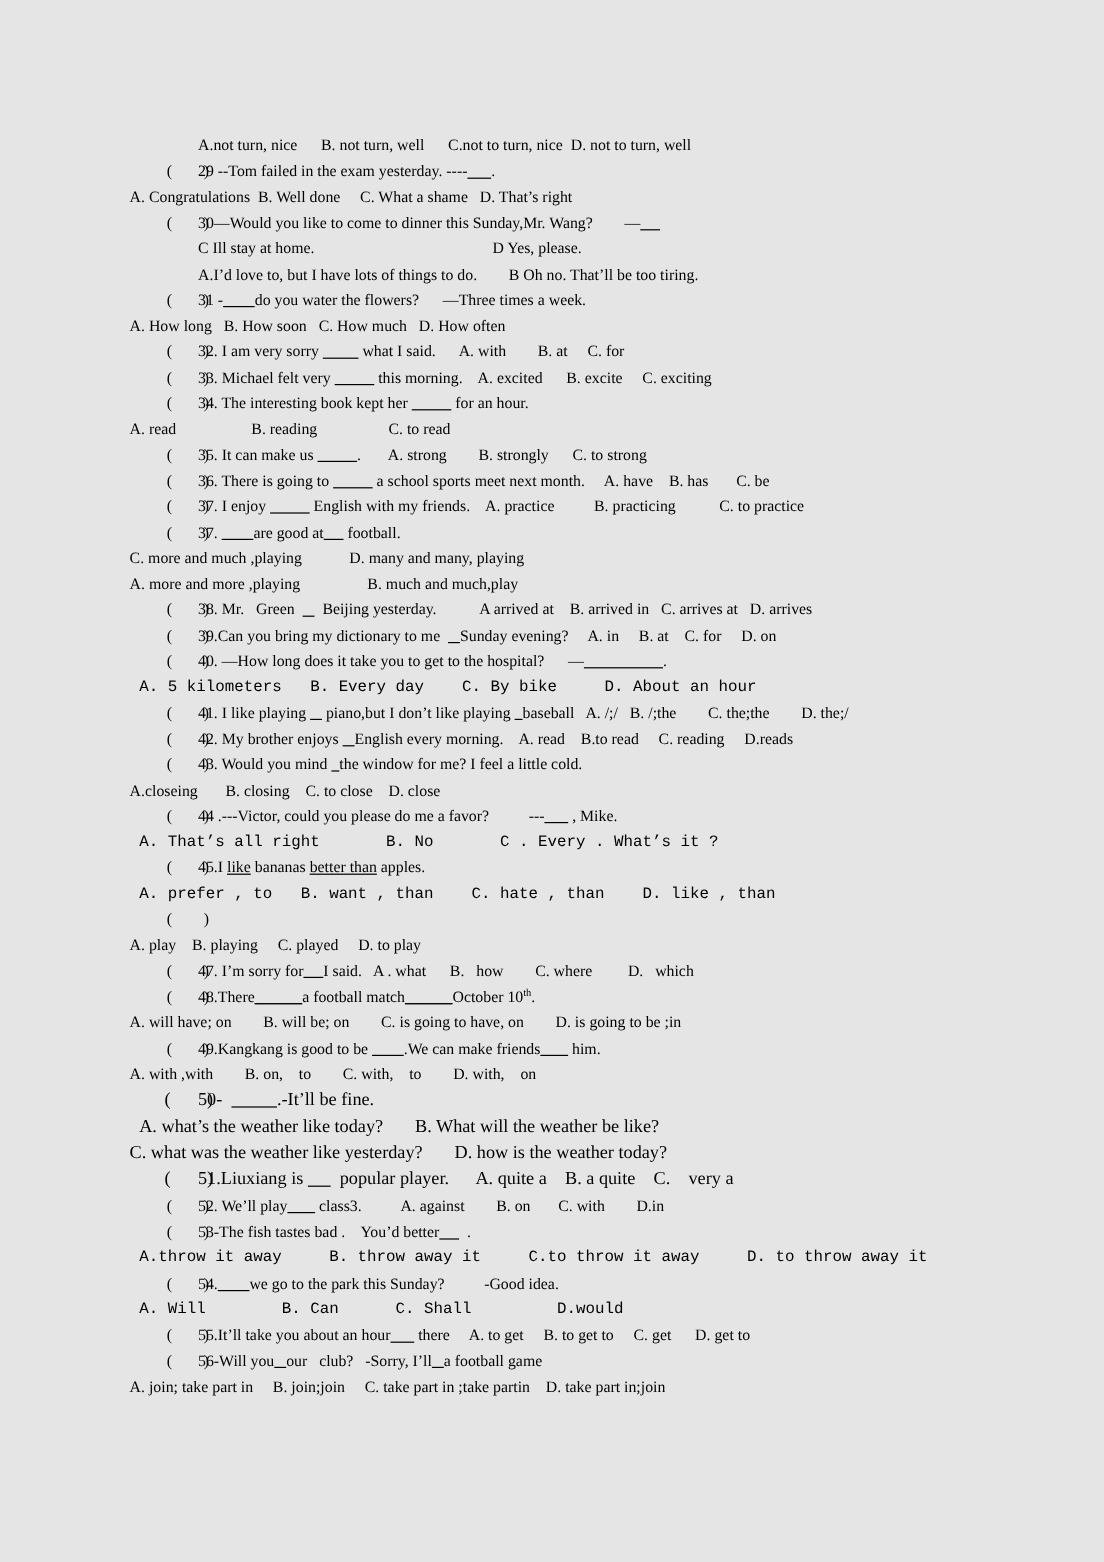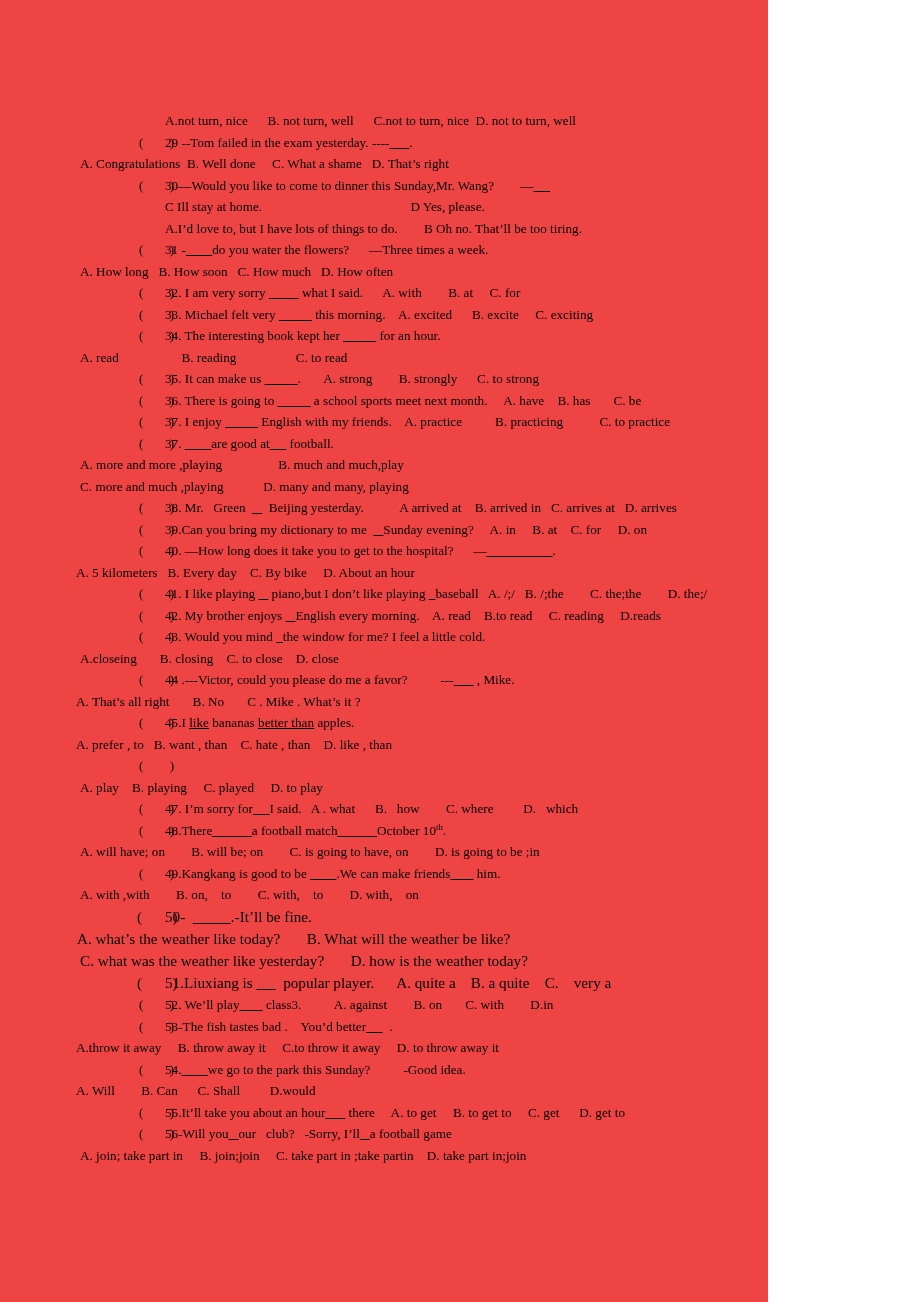--- a/index.html
+++ b/index.html
@@ -9,24 +9,24 @@
   }
   body {
     width: 920px;
     height: 1302px;
     font-family: "Liberation Serif", "DejaVu Serif", serif;
     color: #000000;
     -webkit-font-smoothing: antialiased;
   }
   .page {
     position: relative;
-    width: 768px;
+    width: 920px;
     height: 1302px;
     overflow: hidden;
-    background: #ef4444;
+    background: #e5e5e5;
   }
   .doc-body {
     position: absolute;
     left: 0;
     top: 110px;
     width: 920px;
   }
   
   .line {
     position: relative;
@@ -41,24 +41,24 @@
     line-height: 22.2px;
   }
   .marker {
     position: absolute;
     left: 139px;
     top: 0;
     width: 40px;
     white-space: pre;
   }
   .line.big .marker { left: 137px; }
-  .ind-1  { padding-left: 76px; }
+  .ind-1  { padding-left: 116px; font-family: Liberation Mono, monospace; }
   .ind-2  { padding-left: 165px; }
-  .ind-3  { padding-left: 80px; }
-  .ind-4  { padding-left: 77px; }
+  .ind-3  { padding-left: 108px; }
+  .ind-4  { padding-left: 116px; }
 
   .blank {
     text-decoration: underline;
     text-decoration-skip-ink: none;
     white-space: pre;
     margin-top: 19px;
   }
   .u { text-decoration: underline; text-decoration-skip-ink: none; text-align: center; }
   sup { font-size: 0.66em; vertical-align: super; line-height: 0; }
 </style>
@@ -76,32 +76,32 @@
       <div class="line"><span class="marker">(        )</span><span>31 -<span class="blank">        </span>do you water the flowers?      —Three times a week.</span></div>
       <div class="line ind-3"><span>A. How long   B. How soon   C. How much   D. How often</span></div>
       <div class="line"><span class="marker">(        )</span><span>32. I am very sorry <span class="blank">         </span> what I said.      A. with        B. at     C. for</span></div>
       <div class="line"><span class="marker">(        )</span><span>33. Michael felt very <span class="blank">          </span> this morning.    A. excited      B. excite     C. exciting</span></div>
       <div class="line"><span class="marker">(        )</span><span>34. The interesting book kept her <span class="blank">          </span> for an hour.</span></div>
       <div class="line ind-3"><span>A. read                   B. reading                  C. to read</span></div>
       <div class="line"><span class="marker">(        )</span><span>35. It can make us <span class="blank">          </span>.       A. strong        B. strongly      C. to strong</span></div>
       <div class="line"><span class="marker">(        )</span><span>36. There is going to <span class="blank">          </span> a school sports meet next month.     A. have    B. has       C. be</span></div>
       <div class="line"><span class="marker">(        )</span><span>37. I enjoy <span class="blank">          </span> English with my friends.    A. practice          B. practicing           C. to practice</span></div>
       <div class="line"><span class="marker">(        )</span><span>37. <span class="blank">        </span>are good at<span class="blank">     </span> football.</span></div>
+      <div class="line ind-3"><span>C. more and much ,playing            D. many and many, playing</span></div>
       <div class="line ind-3"><span>A. more and more ,playing                 B. much and much,play</span></div>
-      <div class="line ind-3"><span>C. more and much ,playing            D. many and many, playing</span></div>
       <div class="line"><span class="marker">(        )</span><span>38. Mr.   Green  <span class="blank">   </span>  Beijing yesterday.           A arrived at    B. arrived in   C. arrives at   D. arrives</span></div>
       <div class="line"><span class="marker">(        )</span><span>39.Can you bring my dictionary to me  <span class="blank">   </span>Sunday evening?     A. in     B. at    C. for     D. on</span></div>
       <div class="line"><span class="marker">(        )</span><span>40. —How long does it take you to get to the hospital?      —<span class="blank">                    </span>.</span></div>
       <div class="line ind-1"><span>A. 5 kilometers   B. Every day    C. By bike     D. About an hour</span></div>
       <div class="line"><span class="marker">(        )</span><span>41. I like playing <span class="blank">   </span> piano,but I don’t like playing <span class="blank">  </span>baseball   A. /;/   B. /;the        C. the;the        D. the;/</span></div>
       <div class="line"><span class="marker">(        )</span><span>42. My brother enjoys <span class="blank">   </span>English every morning.    A. read    B.to read     C. reading     D.reads</span></div>
       <div class="line"><span class="marker">(        )</span><span>43. Would you mind <span class="blank">  </span>the window for me? I feel a little cold.</span></div>
       <div class="line ind-3"><span>A.closeing       B. closing    C. to close    D. close</span></div>
       <div class="line"><span class="marker">(        )</span><span>44 .---Victor, could you please do me a favor?          ---<span class="blank">      </span> , Mike.</span></div>
-      <div class="line ind-1"><span>A. That’s all right       B. No       C . Mike . What’s it ?</span></div>
+      <div class="line ind-1"><span>A. That’s all right       B. No       C . Every . What’s it ?</span></div>
       <div class="line"><span class="marker">(        )</span><span>45.I <span class="u">like</span> bananas <span class="u">better than</span> apples.</span></div>
       <div class="line ind-1"><span>A. prefer , to   B. want , than    C. hate , than    D. like , than</span></div>
       <div class="line"><span class="marker">(        )</span></div>
       <div class="line ind-3"><span>A. play    B. playing     C. played     D. to play</span></div>
       <div class="line"><span class="marker">(        )</span><span>47. I’m sorry for<span class="blank">     </span>I said.   A . what      B.   how        C. where         D.   which</span></div>
       <div class="line"><span class="marker">(        )</span><span>48.There<span class="blank">______</span>a football match<span class="blank">______</span>October 10<sup>th</sup>.</span></div>
       <div class="line ind-3"><span>A. will have; on        B. will be; on        C. is going to have, on        D. is going to be ;in</span></div>
       <div class="line"><span class="marker">(        )</span><span>49.Kangkang is good to be <span class="blank">        </span>.We can make friends<span class="blank">       </span> him.</span></div>
       <div class="line ind-3"><span>A. with ,with        B. on,    to        C. with,    to        D. with,    on</span></div>
       <div class="line big"><span class="marker">(        )</span><span>50-  <span class="blank">          </span>.-It’ll be fine.</span></div>

